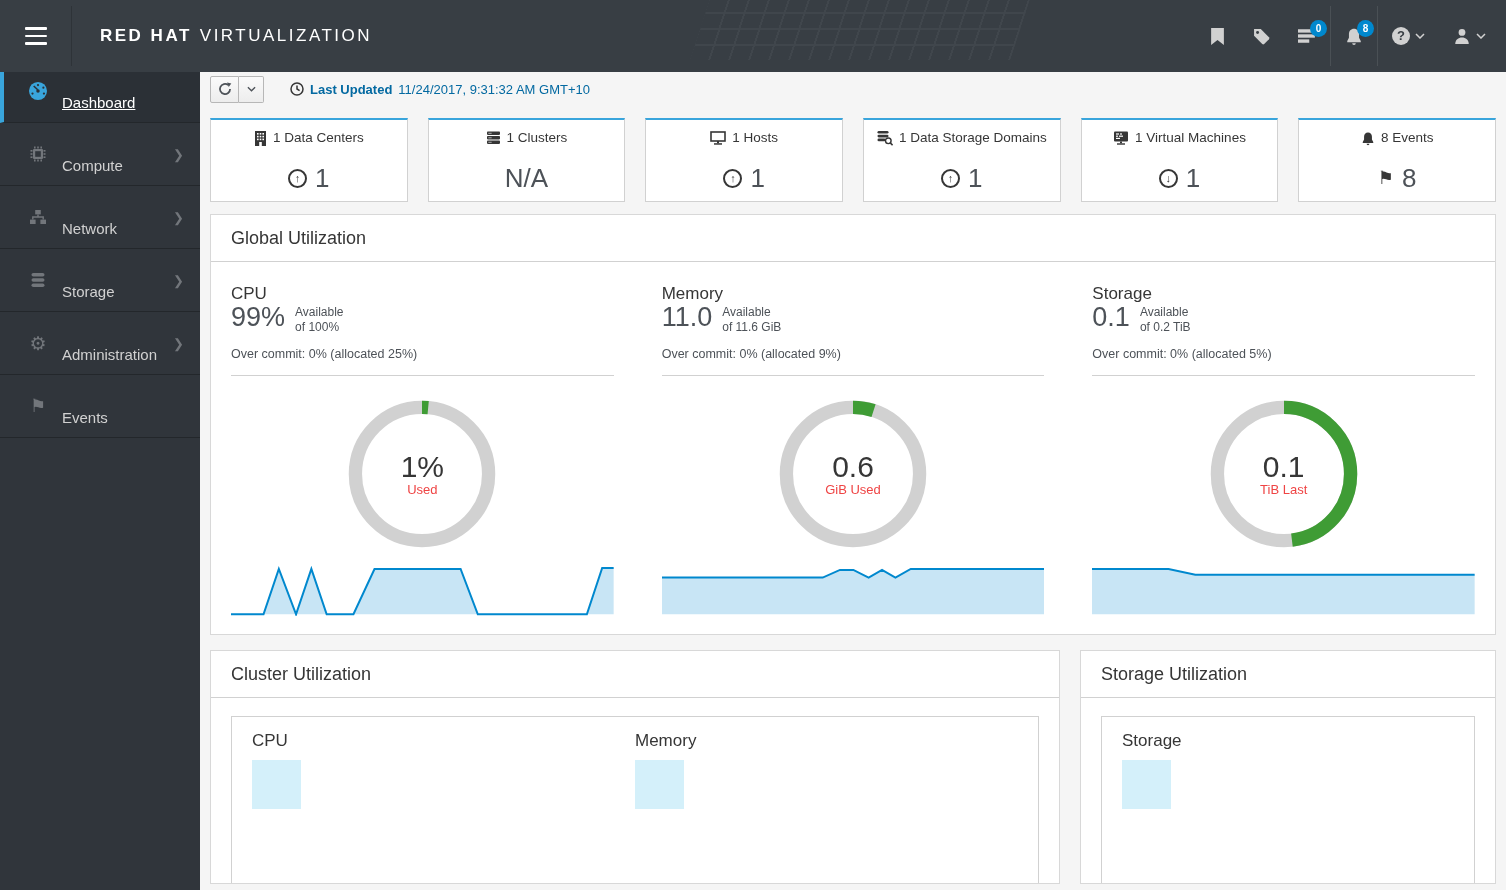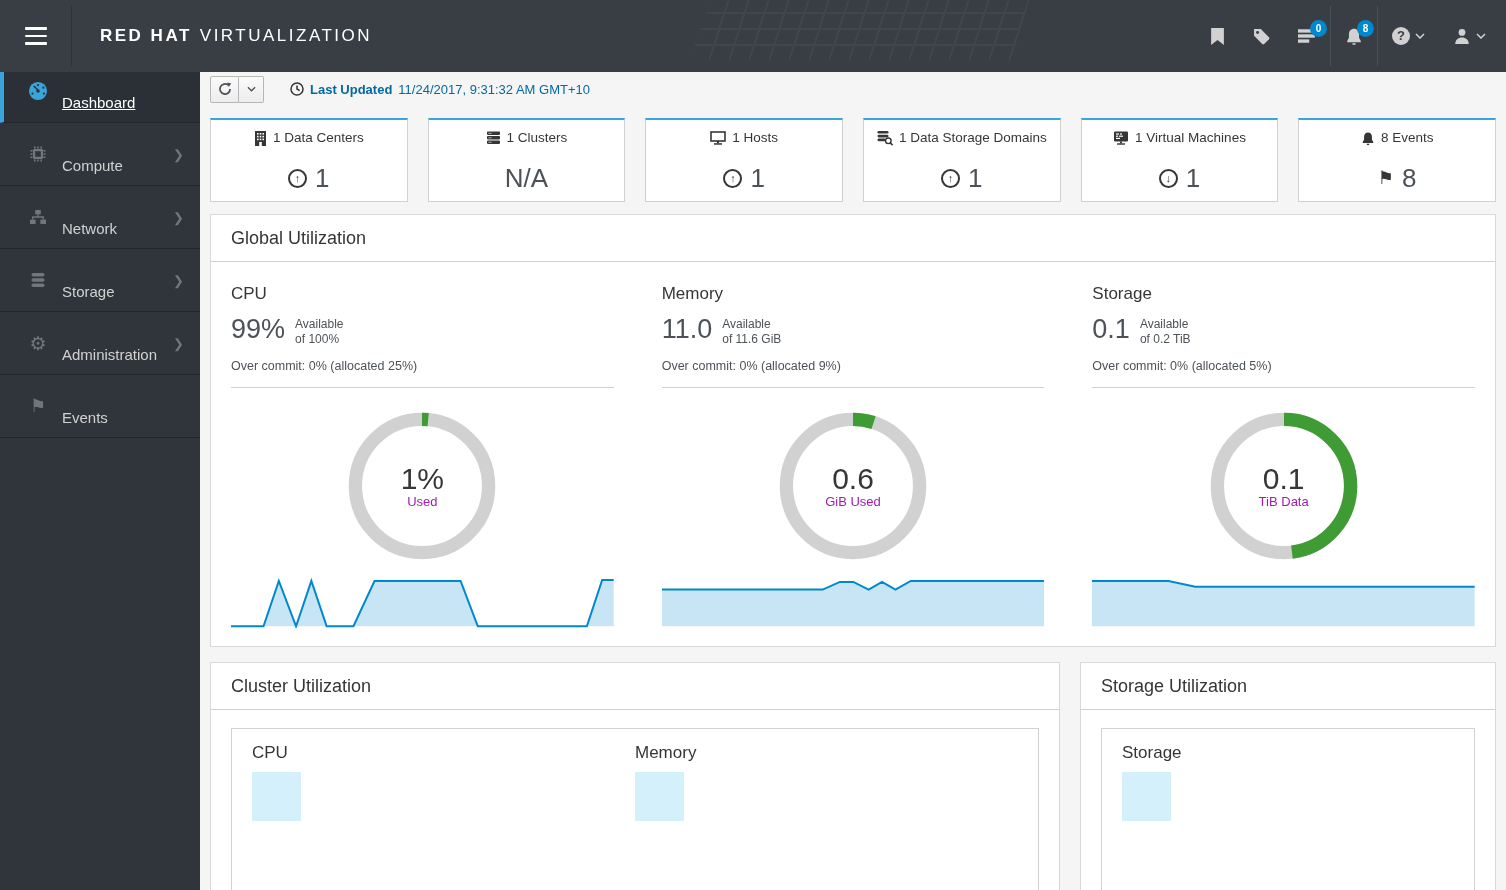--- a/index.html
+++ b/index.html
@@ -52,30 +52,30 @@
   .trend-circle { width:19px; height:19px; border:2px solid #363636; border-radius:50%; font-size:11px; font-weight:bold; color:#363636; display:flex; align-items:center; justify-content:center; }
   .flag-glyph { font-size:18px; color:#363636; line-height:1; }
 
   
   .panel { background:#fff; border:1px solid #d8d8d8; }
   .panel-header { font-size:18px; color:#363636; padding:13px 20px 12px; border-bottom:1px solid #d1d1d1; }
 
   .gu { margin-top:12px; }
   .gu-body { display:grid; grid-template-columns:1fr 1fr 1fr; gap:48px; padding:22px 20px 18px; }
   .gu-name { font-size:17px; color:#363636; }
-  .gu-avail { display:flex; gap:10px; margin-top:12px; align-items:flex-start; }
+  .gu-avail { display:flex; gap:10px; align-items:flex-start; }
   .gu-avail-num { font-size:27px; font-weight:300; color:#4d5258; line-height:1; }
   .gu-avail-labels { font-size:12px; color:#4d5258; line-height:1.25; padding-top:1px; }
   .gu-overcommit { font-size:12.5px; color:#4d5258; margin-top:12px; }
   .gu-col hr { border:none; border-top:1px solid #d1d1d1; margin:14px 0 0; }
   .donut { position:relative; width:148px; height:148px; margin:24px auto 16px; }
   .donut svg { width:148px; height:148px; }
   .donut-center { position:absolute; inset:0; display:flex; flex-direction:column; align-items:center; justify-content:center; }
   .donut-big { font-size:30px; font-weight:300; color:#363636; line-height:1.05; }
-  .donut-sub { font-size:13px; color:#a21caf; }
+  .donut-sub { font-size:13px; color:#ef4444; }
   .sparkline { width:100%; height:52px; display:block; }
 
   
   .bottom { display:grid; grid-template-columns:850px 416px; gap:20px; margin-top:15px; }
   .util-panel { height:234px; overflow:hidden; }
   .util-inner { margin:18px 20px; border:1px solid #d1d1d1; height:188px; position:relative; padding:14px 20px; display:flex; gap:0; }
   .util-chart { width:50%; }
   .util-chart-label { font-size:17px; color:#363636; }
   .heat-cell { width:49px; height:49px; background:#d4f0fa; margin-top:9px; cursor:pointer; }
 
@@ -424,21 +424,21 @@
           <span>of 0.2 TiB</span></span>
         </div>
         <div class="gu-overcommit">Over commit: 0% (allocated 5%)</div>
         <hr>
         <div class="donut"><svg viewBox="0 0 100 100">
               <circle cx="50" cy="50" r="45" fill="none" stroke="#d1d1d1" stroke-width="9"></circle>
               <circle cx="50" cy="50" r="45" fill="none" stroke="#3f9c35" stroke-width="9" stroke-dasharray="135.72 282.74" transform="rotate(-90 50 50)"></circle>
             </svg>
           <div class="donut-center">
             <div class="donut-big">0.1</div>
-            <div class="donut-sub">TiB Data</div>
+            <div class="donut-sub">TiB Last</div>
           </div>
         </div>
         <svg class="sparkline" viewBox="0 0 100 30" preserveAspectRatio="none">
             <polygon points="0.00,2.88 20.00,2.88 27.00,6.18 100.00,6.18 100,29 0,29" fill="#c8e5f5"></polygon>
             <polyline points="0.00,2.88 20.00,2.88 27.00,6.18 100.00,6.18" fill="none" stroke="#0088ce" stroke-width="2" vector-effect="non-scaling-stroke"></polyline>
           </svg>
       </div>
 
     </div>
   </section>

